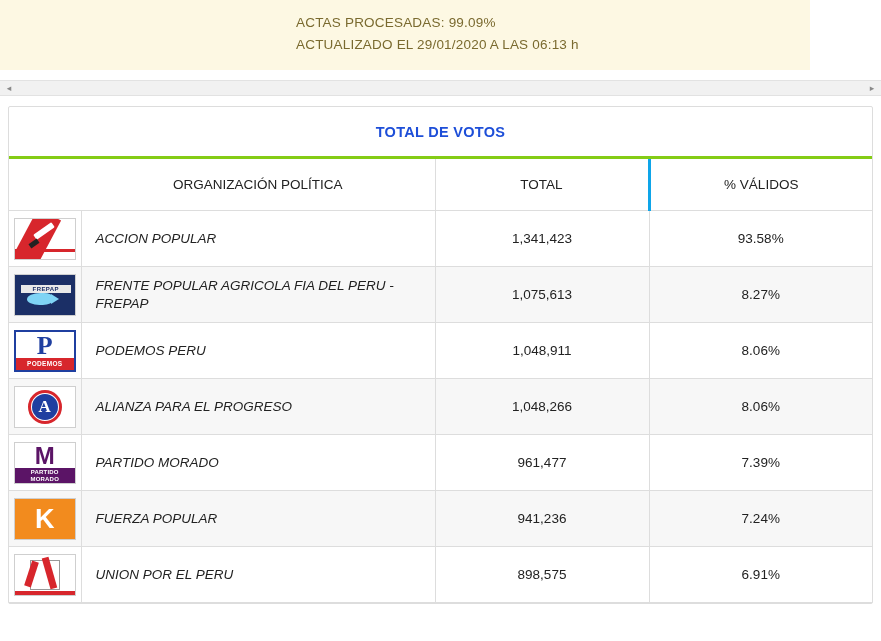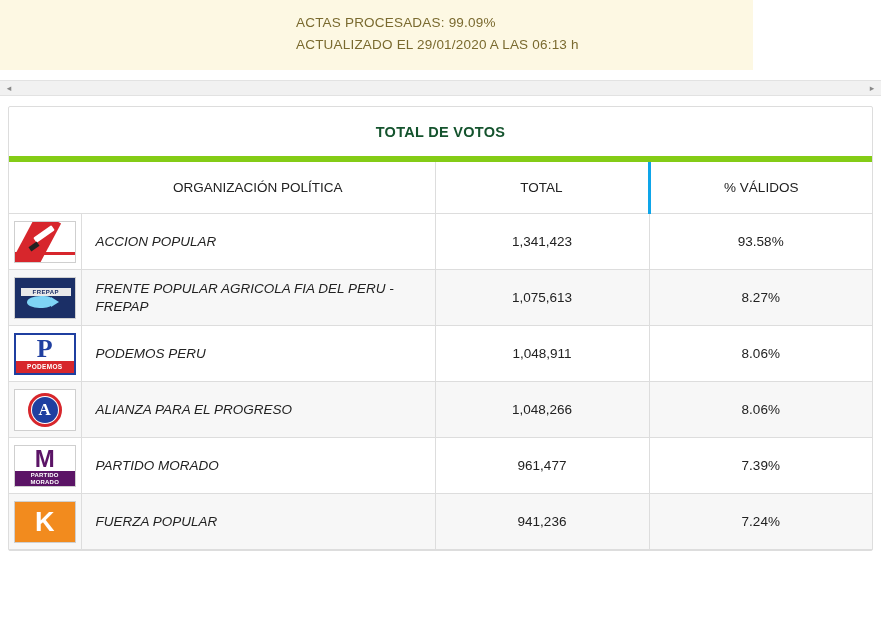--- a/index.html
+++ b/index.html
@@ -8,21 +8,21 @@
     width: 881px; height: 641px;
     background: #ffffff;
     font-family: "Liberation Sans", sans-serif;
     overflow: hidden;
   }
 
   
   .status-banner {
     background: #fdf8e3;
     padding: 12px 0 14px 0;
-    width: 753px;
+    width: 810px;
   }
   .status-line {
     color: #7a6a2f;
     font-size: 13.5px;
     letter-spacing: 0.2px;
     padding: 2px 0 2px 296px;
     line-height: 18px;
     white-space: nowrap;
   }
 
@@ -61,23 +61,23 @@
   }
   .card {
     border: 1px solid #dddddd;
     border-radius: 2px;
     background: #ffffff;
   }
   .card-title {
     text-align: center;
     font-weight: bold;
     font-size: 14.5px;
-    color: #14532d;
+    color: #1d4ed8;
     padding: 17px 0 16px 0;
-    border-bottom: 6px solid #84cc16;
+    border-bottom: 3px solid #84cc16;
     letter-spacing: 0.3px;
   }
 
   table.results {
     width: 100%;
     border-collapse: collapse;
     table-layout: fixed;
   }
   table.results th {
     font-weight: normal;
@@ -324,16 +324,29 @@
           <td class="logo-cell">
             <div class="logo logo-fp">
               <div class="kletter">K</div>
             </div>
           </td>
           <td class="org-cell">FUERZA POPULAR</td>
           <td class="total-cell">941,236</td>
           <td class="pct-cell">7.24%</td>
         </tr>
 
+        <tr>
+          <td class="logo-cell">
+            <div class="logo logo-upp">
+              <div class="vbox"></div>
+                <div class="check"></div>
+                <div class="check2"></div>
+                <div class="stripe"></div>
+            </div>
+          </td>
+          <td class="org-cell">UNION POR EL PERU</td>
+          <td class="total-cell">898,575</td>
+          <td class="pct-cell">6.91%</td>
+        </tr>
       </tbody>
     </table>
   </div>
 </div>
 
 </body></html>

